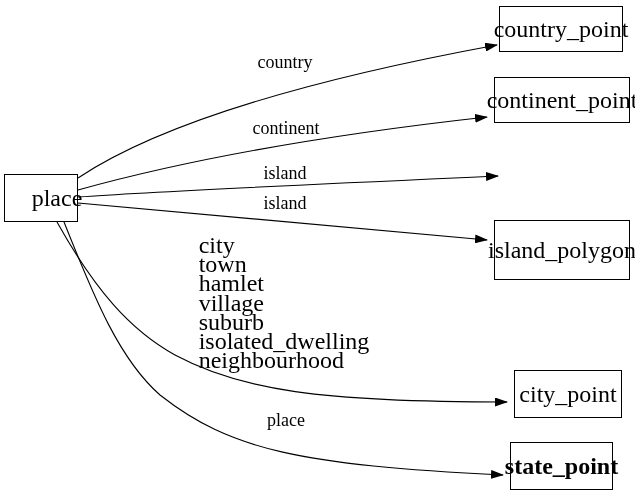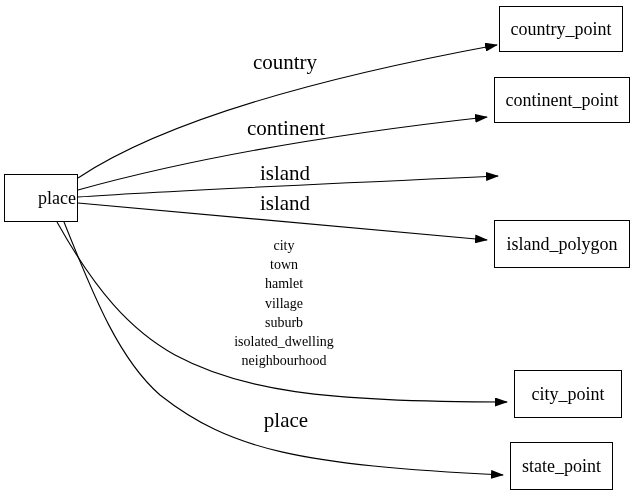--- a/index.html
+++ b/index.html
@@ -29,38 +29,37 @@
     stroke-width: 1.1;
   }
   .node {
     position: absolute;
     box-sizing: border-box;
     border: 1.2px solid #000000;
     background: #ffffff;
     display: flex;
     align-items: center;
     justify-content: center;
-    font-size: 18px;
+    font-size: 24px;
     line-height: 1;
     white-space: nowrap;
   }
   .edge-label {
     position: absolute;
     transform: translate(-50%, -50%);
-    font-size: 21px;
+    font-size: 18px;
     line-height: 1;
     white-space: nowrap;
     text-align: center;
   }
   .edge-label-multi {
     position: absolute;
     transform: translate(-50%, -50%);
-    font-size: 14px;
+    font-size: 24px;
     line-height: 19.2px;
-    text-align: center;
     white-space: nowrap;
   }
 </style>
 </head>
 <body>
 
 <div class="canvas">
 
   <svg class="edges-layer" width="635" height="496" viewBox="0 0 635 496" xmlns="http://www.w3.org/2000/svg">
     <defs>
@@ -72,23 +71,23 @@
     <path class="edge" d="M78,190 C150,170 280,140 487,117" marker-end="url(#arrow)"></path>
     <path class="edge" d="M78,197 C160,191 320,184 498,176" marker-end="url(#arrow)"></path>
     <path class="edge" d="M78,203 C160,211 320,225 487,240" marker-end="url(#arrow)"></path>
     <path class="edge" d="M57,222 C95,290 130,330 175,355 C240,390 320,402 507,402" marker-end="url(#arrow)"></path>
     <path class="edge" d="M64,222 C95,300 120,360 160,395 C230,450 300,465 503,475" marker-end="url(#arrow)"></path>
   </svg>
 
   <div class="node" style="left:4px;   top:174px; width:74px;  height:48px;padding-left:32px;">place</div>
   <div class="node" style="left:499px; top:6px;   width:124px; height:46px;">country_point</div>
   <div class="node" style="left:494px; top:77px;  width:136px; height:46px;">continent_point</div>
-  <div class="node" style="left:494px; top:220px; width:136px; height:48px;">island_polygon</div>
+  <div class="node" style="left:494px; top:220px; width:136px; height:60px;">island_polygon</div>
   <div class="node" style="left:514px; top:370px; width:108px;  height:48px;">city_point</div>
-  <div class="node" style="left:510px; top:442px; width:103px; height:48px;">state_point</div>
+  <div class="node" style="left:510px; top:442px; width:103px; height:48px;font-weight:bold;">state_point</div>
 
   <div class="edge-label" style="left:285px; top:62px;">country</div>
   <div class="edge-label" style="left:286px; top:128px;">continent</div>
   <div class="edge-label" style="left:285px; top:173px;">island</div>
   <div class="edge-label" style="left:285px; top:203px;">island</div>
 
   <div class="edge-label-multi" style="left:284px; top:303px;">
     <div>city</div>
     <div>town</div>
     <div>hamlet</div>

